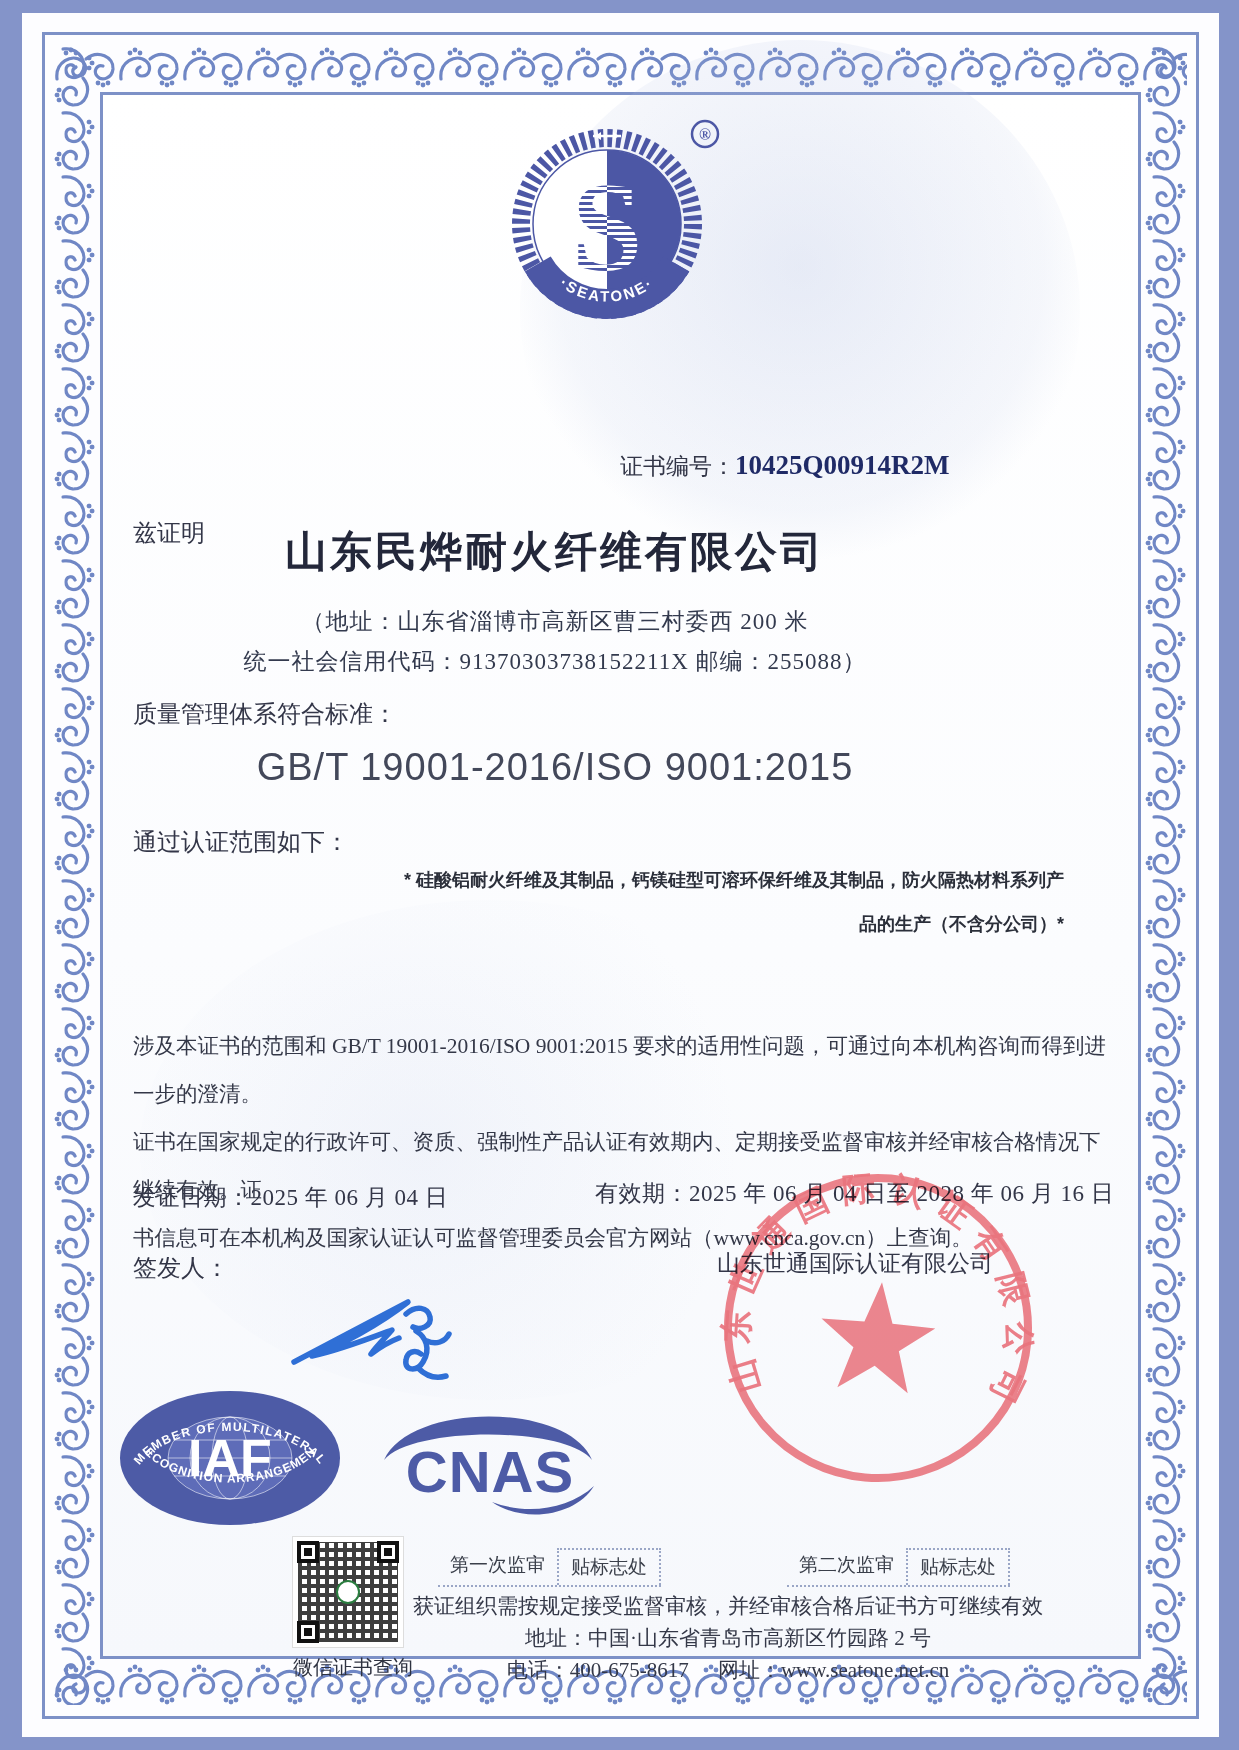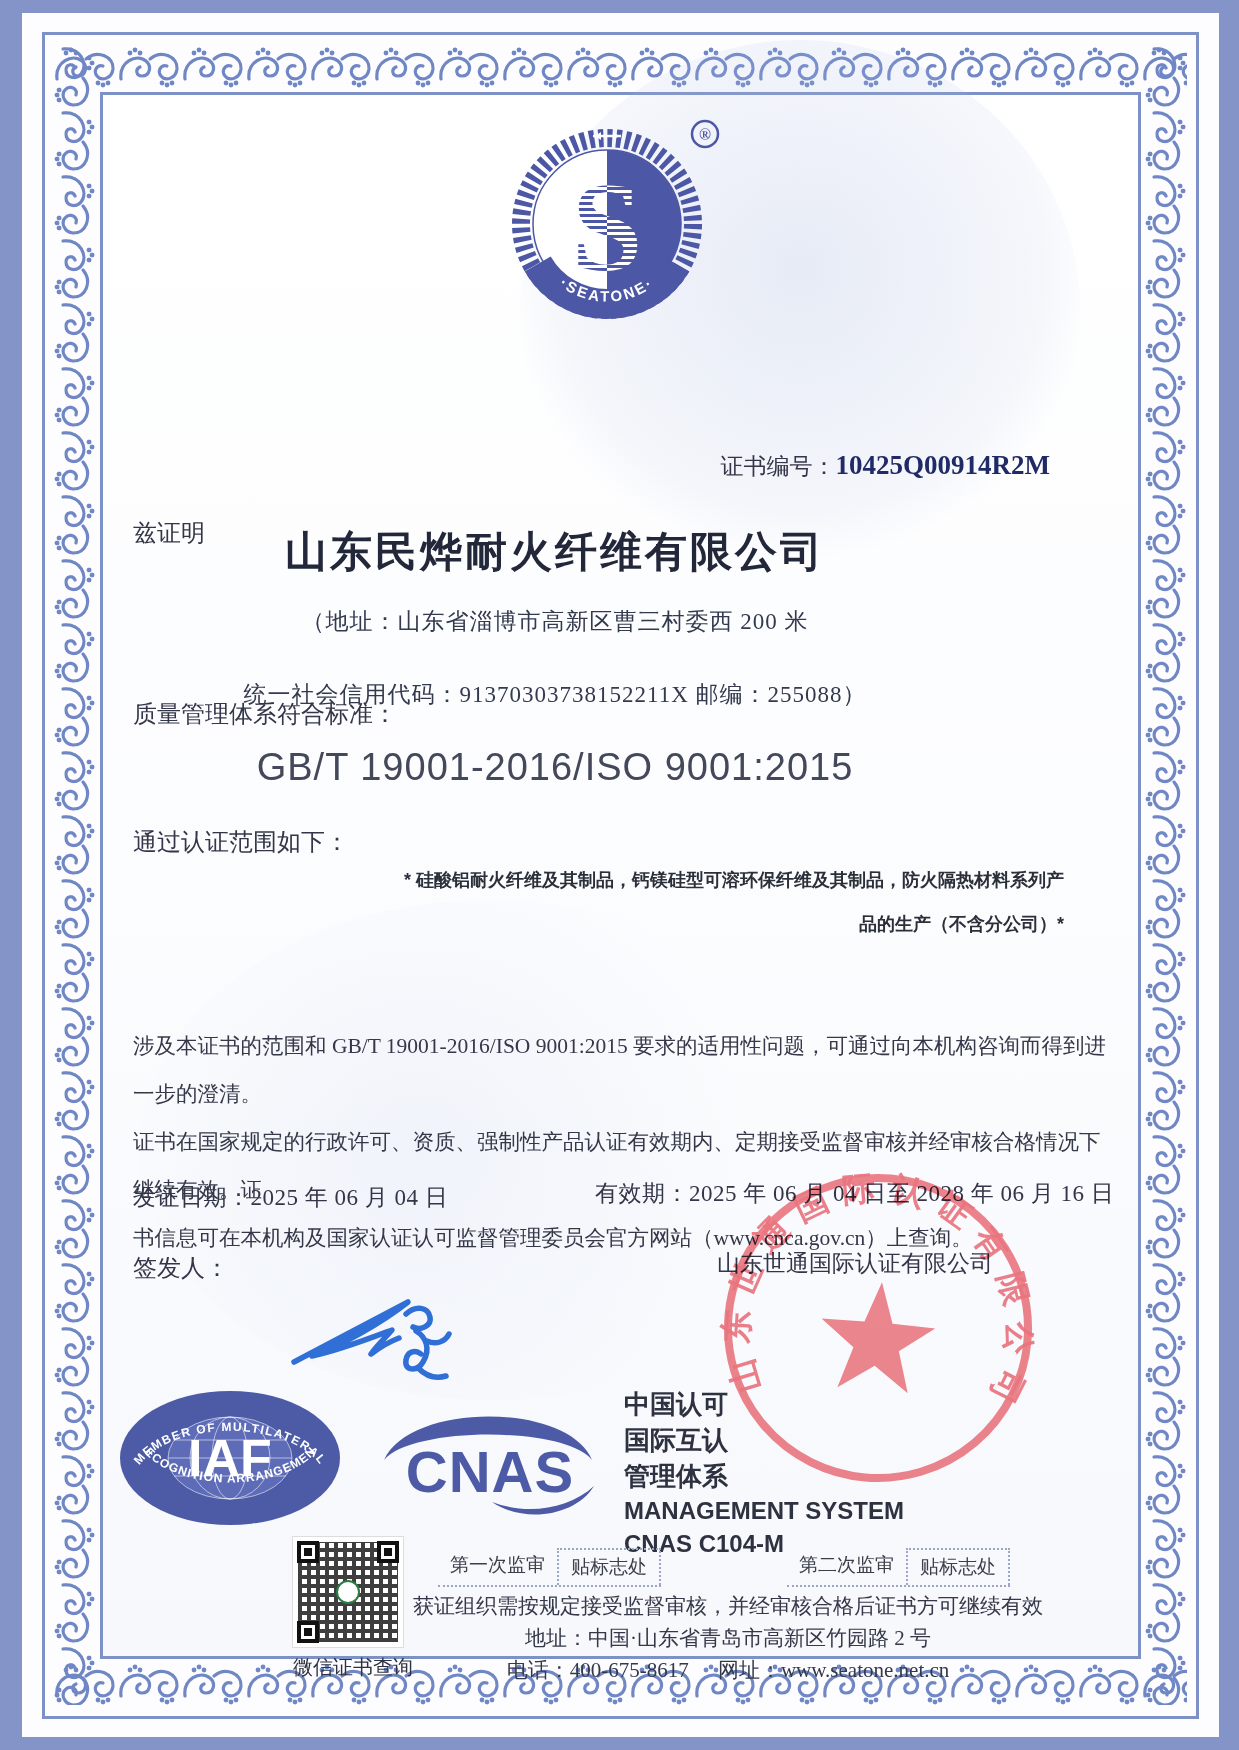--- a/index.html
+++ b/index.html
@@ -18,28 +18,28 @@
   .line-inner{position:absolute;top:92px;left:100px;right:98px;bottom:91px;border:3px solid #7d91c7;background:linear-gradient(180deg,#ffffff 0%,#fbfcfe 55%,#f6f8fc 100%);}
   .content{position:absolute;inset:0;}
   
   .wm1{position:absolute;left:520px;top:40px;width:560px;height:540px;border-radius:50%;
        background:radial-gradient(circle at 50% 42%, rgba(176,190,226,.30), rgba(176,190,226,.12) 58%, rgba(176,190,226,0) 70%);}
   .wm2{position:absolute;left:140px;top:900px;width:700px;height:500px;border-radius:50%;
        background:radial-gradient(circle at 40% 50%, rgba(190,202,232,.16), rgba(190,202,232,0) 65%);}
   
   .title{left:105px;top:338px;width:900px;text-align:center;font-size:56px;font-weight:700;
          color:#262b42;letter-spacing:28px;padding-left:28px;box-sizing:border-box;}
-  .certno{left:620px;top:450px;width:430px;text-align:right;color:#333;}
+  .certno{left:620px;top:450px;width:430px;text-align:left;color:#333;}
   .certno .lab{font-size:23px;color:#333648;}
   .certno .val{font-size:27px;font-weight:700;color:#1f2a66;font-family:"Liberation Serif",serif;}
   .certify{left:133px;top:505px;font-size:24px;color:#333648;margin-top:12px;}
   .company{left:105px;top:524px;width:900px;text-align:center;font-size:42px;font-weight:700;
            color:#23273a;font-family:"Liberation Sans",sans-serif;letter-spacing:3px;}
   .addr{left:105px;width:900px;text-align:center;font-size:23px;color:#333a4e;letter-spacing:1px;}
-  .addr1{top:606px;} .addr2{top:646px;margin-top:33px;}
+  .addr1{top:606px;} .addr2{top:646px;}
   .lab-line{left:133px;font-size:24px;color:#333648;}
   .std-label{top:698px;} .scope-label{top:826px;}
   .std-code{left:105px;top:746px;width:900px;text-align:center;font-size:38px;color:#43485a;
             font-family:"Liberation Sans",sans-serif;letter-spacing:1px;}
   .scope{left:84px;width:980px;text-align:right;font-size:18px;font-weight:700;color:#2b2f3a;
          font-family:"Liberation Sans",sans-serif;}
   .scope1{top:868px;} .scope2{top:912px;}
   .legal{left:133px;top:1022px;width:978px;font-size:21.5px;color:#343848;line-height:48px;}
   .dt{font-size:23px;color:#333648;letter-spacing:0.5px;}
   .date-issue{left:133px;top:1182px;}
@@ -258,27 +258,20 @@
   </div>
 
   <div class="abs cnas">
     <svg width="228" height="124" viewBox="0 0 228 124">
       <path d="M8 62 C34 4 192 4 216 62 C190 28 36 28 8 62 Z" fill="#4d5ba6"></path>
       <text x="114" y="94" text-anchor="middle" font-family="Liberation Sans, sans-serif" font-size="58" font-weight="800" fill="#4d5ba6" letter-spacing="1">CNAS</text>
       <path d="M116 104 C150 117 192 112 218 88 C200 118 148 126 116 104 Z" fill="#4d5ba6"></path>
     </svg>
   </div>
 
-  <div class="abs accred">
-    <div class="zh">中国认可</div>
-    <div class="zh">国际互认</div>
-    <div class="zh">管理体系</div>
-    <div class="en">MANAGEMENT SYSTEM</div>
-    <div class="en">CNAS C104-M</div>
-  </div>
 
   <div class="abs qr">
     <div class="cells"></div>
     <div class="finder f-tl"></div>
     <div class="finder f-tr"></div>
     <div class="finder f-bl"></div>
     <div class="qr-center"></div>
   </div>
   <div class="abs qr-caption">微信证书查询</div>
 

